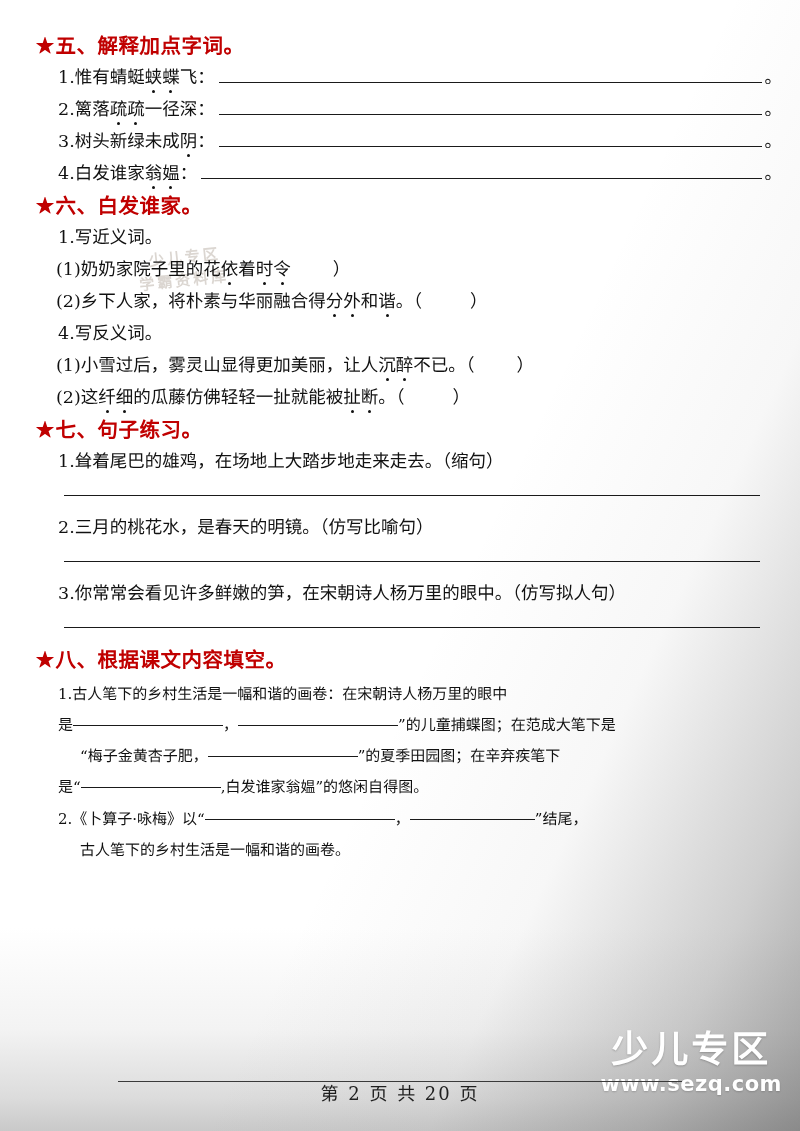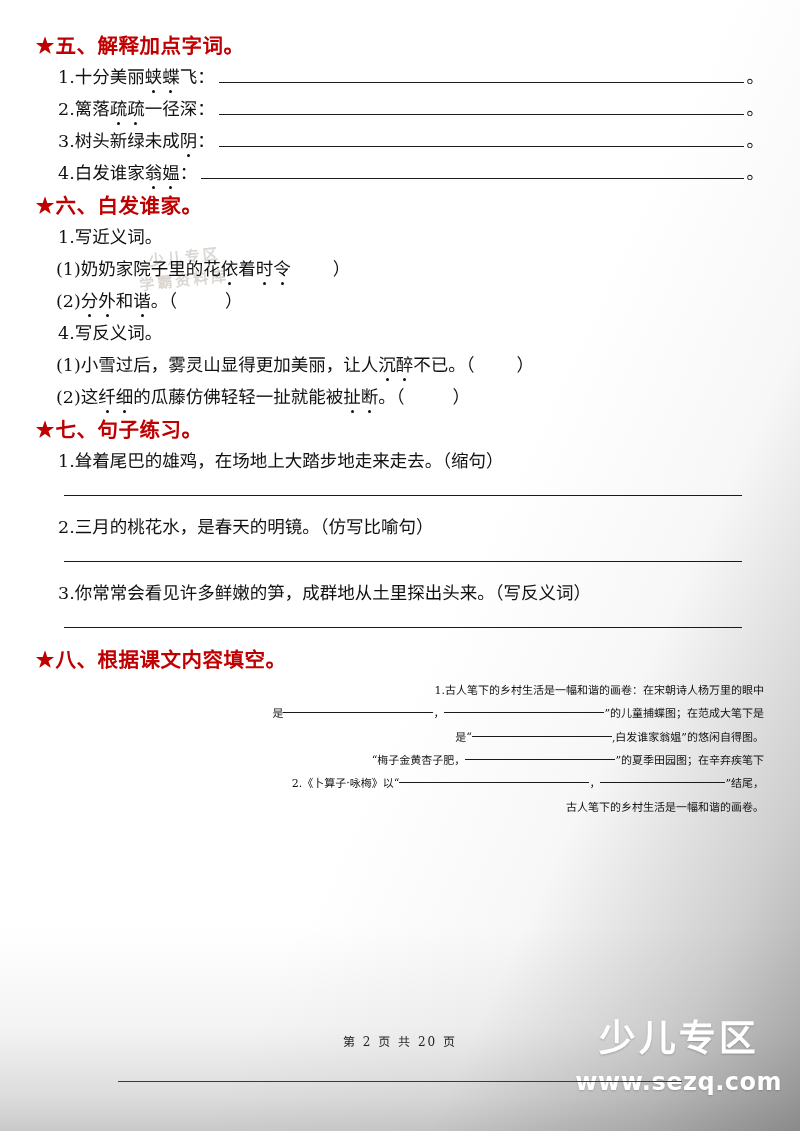--- a/index.html
+++ b/index.html
@@ -33,21 +33,21 @@
         #dcdcdc 97%,
         #c9c9c9 100%);
     overflow: hidden;
   }
 
   .content {
     position: absolute;
     left: 0;
     top: 0;
     width: 800px;
-    padding: 34px 36px 0 34px;
+    padding: 34px 18px 0 34px;
     box-sizing: border-box;
   }
 
   
   .heading {
     color: #c00000;
     font-size: 20.5px;
     font-weight: bold;
     letter-spacing: 0.5px;
     line-height: 1.25;
@@ -124,45 +124,44 @@
 
   
   .writeline {
     height: 0;
     border-bottom: 1.5px solid #1a1a1a;
     margin: 22px 22px 20px 30px;
   }
 
   
   .para {
-    font-size: 11px;
+    font-size: 15px;
     line-height: 1.95;
     color: #111111;
     margin: 0 0 2px 0;
     padding-left: 24px;
-    text-align: right;
   }
   .para-ind { padding-left: 46px; }
 
   
   .footer-rule {
     position: absolute;
     left: 118px;
     top: 1081px;
     width: 564px;
     height: 0;
     border-top: 1.2px solid #3a3a3a;
   }
   .page-num {
     position: absolute;
     left: 0;
-    top: 1032px;
+    top: 1079px;
     width: 800px;
     text-align: center;
-    font-size: 12px;
+    font-size: 18px;
     color: #1f1f1f;
     letter-spacing: 2px;
     font-family: "DejaVu Serif", "Liberation Serif", serif;
   }
 
   
   .wm-site {
     position: absolute;
     right: 18px;
     bottom: 34px;
@@ -173,26 +172,26 @@
     font-family: "DejaVu Sans", "Liberation Sans", sans-serif;
     font-size: 37px;
     font-weight: bold;
     color: #ffffff;
     letter-spacing: 3px;
     line-height: 1;
     text-shadow: 0 1px 2px rgba(0,0,0,0.22);
   }
   .wm-site .wm-url {
     font-family: "DejaVu Sans", "Liberation Sans", sans-serif;
-    font-size: 24px;
+    font-size: 21px;
     font-weight: bold;
     color: #ffffff;
     letter-spacing: 0.5px;
     line-height: 1.25;
-    margin-top: 10px;
+    margin-top: 3px;
     text-shadow: 0 1px 2px rgba(0,0,0,0.18);
   }
 
   
   .wm-ghost {
     position: absolute;
     left: 150px;
     top: 246px;
     font-family: "DejaVu Sans", "Liberation Sans", sans-serif;
     font-size: 15px;
@@ -218,21 +217,21 @@
 
   <div class="content">
 
     <div class="sec sec-five">
       <div class="heading">
         <span class="star">★</span><span>五、解释加点字词。</span>
       </div>
 
       <div class="q">
         <span class="num">1.</span>
-          <span class="txt">十分美丽</span>
+          <span class="txt">惟有蜻蜓</span>
           <span class="txt"><span class="dot">蛱</span><span class="dot">蝶</span></span>
           <span class="txt">飞：</span>
         <span class="rule"></span>
         <span class="period">。</span>
       </div>
 
       <div class="q">
         <span class="num">2.</span>
           <span class="txt">篱落</span>
           <span class="txt"><span class="dot">疏</span><span class="dot">疏</span></span>
@@ -274,20 +273,21 @@
           <span class="txt">奶奶家院子里的花</span>
           <span class="txt"><span class="dot">依</span></span>
           <span class="txt">着</span>
           <span class="txt"><span class="dot">时</span><span class="dot">令</span></span>
           <span class="gap-sm"></span>
           <span class="txt">）</span>
       </div>
 
       <div class="q q-sub">
         <span class="num">(2)</span>
+          <span class="txt">乡下人家，将朴素与华丽融合得</span>
           <span class="txt"><span class="dot">分</span><span class="dot">外</span></span>
           <span class="txt">和</span>
           <span class="txt"><span class="dot">谐</span></span>
           <span class="txt">。（</span>
           <span class="gap-md"></span>
           <span class="txt">）</span>
       </div>
 
       <div class="q">
         <span class="txt">4.写反义词。</span>
@@ -326,41 +326,41 @@
       <div class="writeline"></div>
 
       <div class="q">
         <span class="num">2.</span>
           <span class="txt">三月的桃花水，是春天的明镜。（仿写比喻句）</span>
       </div>
       <div class="writeline"></div>
 
       <div class="q">
         <span class="num">3.</span>
-          <span class="txt">你常常会看见许多鲜嫩的笋，成群地从土里探出头来。（写反义词）</span>
+          <span class="txt">你常常会看见许多鲜嫩的笋，在宋朝诗人杨万里的眼中。（仿写拟人句）</span>
       </div>
       <div class="writeline"></div>
     </div>
 
     <div class="sec">
       <div class="heading">
         <span class="star">★</span><span>八、根据课文内容填空。</span>
       </div>
 
       <div class="para">
         <span>1.</span><span>古人笔下的乡村生活是一幅和谐的画卷：在宋朝诗人杨万里的眼中</span>
       </div>
       <div class="para">
         <span>是</span><span class="rule-fixed r-150"></span><span>，</span><span class="rule-fixed r-160"></span><span>”的儿童捕蝶图；在范成大笔下是</span>
       </div>
+      <div class="para para-ind">
+        <span>“梅子金黄杏子肥，</span><span class="rule-fixed r-150"></span><span>”的夏季田园图；在辛弃疾笔下</span>
+      </div>
       <div class="para">
         <span>是</span><span>“</span><span class="rule-fixed r-140"></span><span>,白发谁家翁媪”的悠闲自得图。</span>
-      </div>
-      <div class="para para-ind">
-        <span>“梅子金黄杏子肥，</span><span class="rule-fixed r-150"></span><span>”的夏季田园图；在辛弃疾笔下</span>
       </div>
 
       <div class="para">
         <span>2.</span><span>《卜算子·咏梅》以“</span><span class="rule-fixed r-190"></span><span>，</span><span class="rule-fixed r-125"></span><span>”结尾，</span>
       </div>
       <div class="para para-ind">
         <span>古人笔下的乡村生活是一幅和谐的画卷。</span>
       </div>
     </div>
 

